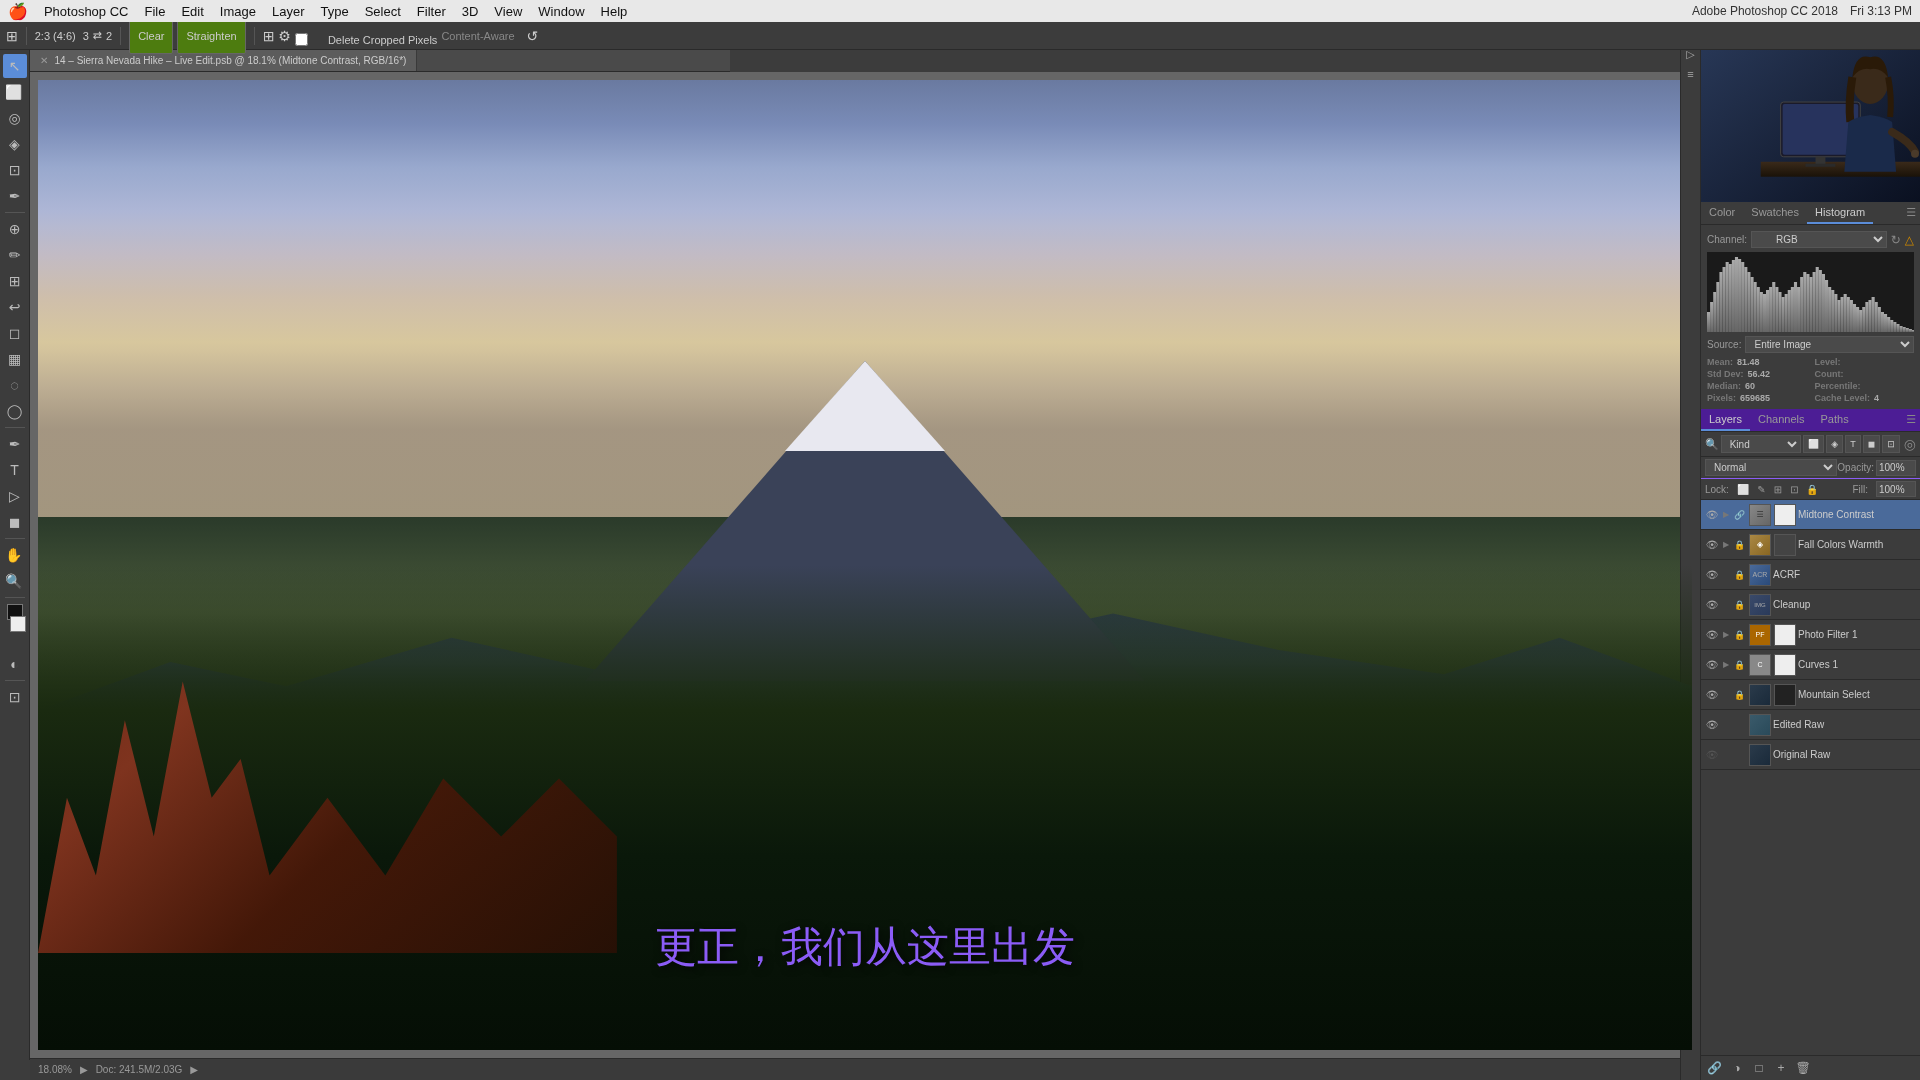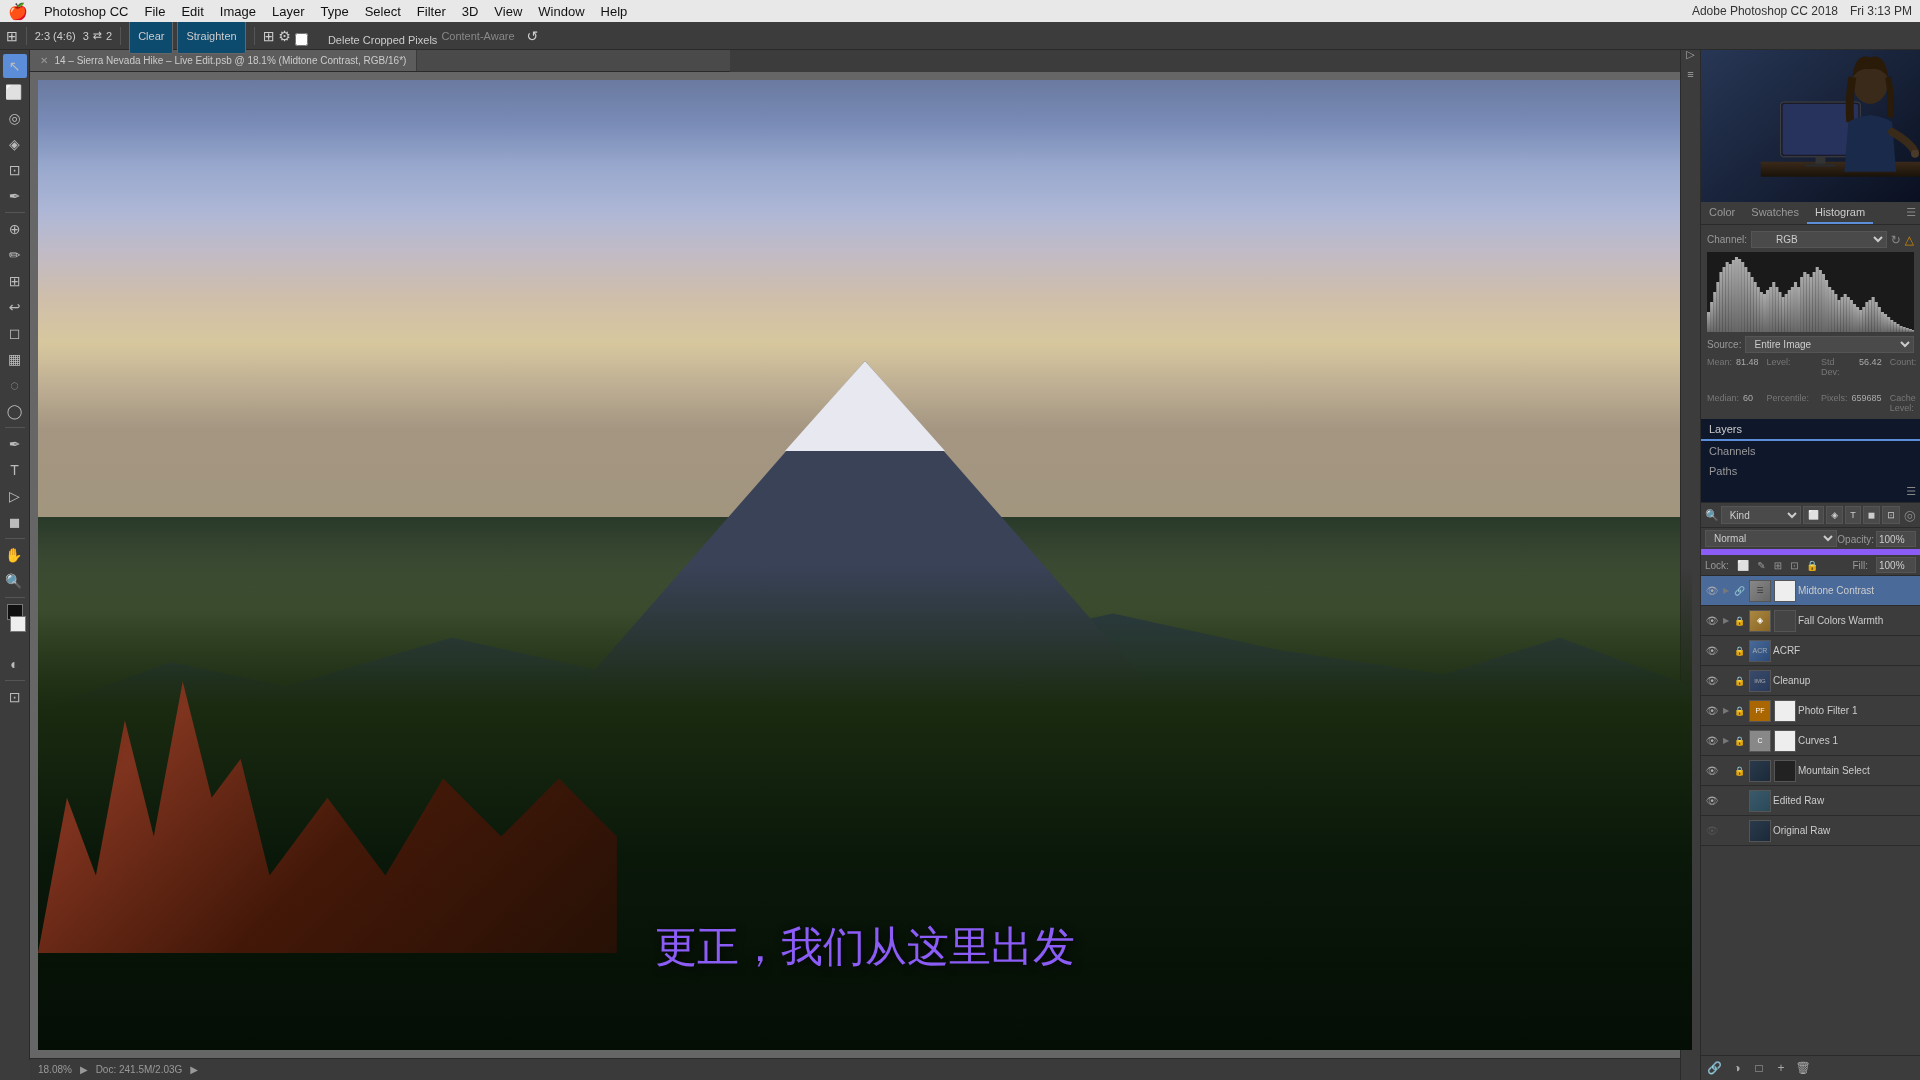--- a/index.html
+++ b/index.html
@@ -61,21 +61,21 @@
       align-items: center;
       gap: 4px;
     }
     #toolbar .separator {
       width: 1px;
       height: 18px;
       background: #555;
       margin: 0 4px;
     }
     #toolbar button {
-      background: #0c4a6e;
+      background: #4d7c0f;
       border: 1px solid #666;
       color: #ccc;
       height: 36px;
       padding: 0 8px;
       font-size: 11px;
       cursor: pointer;
       border-radius: 2px;
     }
     #toolbar .checkbox-label {
       display: flex;
@@ -386,25 +386,26 @@
     }
     #histogram-canvas {
       width: 100%;
       height: 80px;
       background: #1a1a1a;
       position: relative;
       overflow: hidden;
     }
     .hist-stats {
       display: grid;
-      grid-template-columns: 1fr 1fr 1fr 1fr;
-      gap: 16px 8px;
+      grid-template-columns: 1fr 1fr;
+      gap: 2px 8px;
       font-size: 9px;
       color: #999;
       margin-top: 4px;
+      font-weight: bold;
     }
     .hist-stat { display: flex; gap: 4px; }
     .hist-stat .label { color: #777; }
     .hist-stat .value { color: #aaa; }
 
     
     .source-row {
       display: flex;
       align-items: center;
       gap: 4px;
@@ -424,22 +425,21 @@
     
     #layers-section {
       flex: 1;
       display: flex;
       flex-direction: column;
       overflow: hidden;
     }
     #layers-tabs {
       display: flex;
       border-bottom: 1px solid #2a2a2a;
-      background: #0f172a;
-      flex-direction: column;
+      background: #4c1d95;
     }
     .layers-tab {
       padding: 4px 8px;
       font-size: 11px;
       color: #999;
       cursor: pointer;
     }
     .layers-tab.active { color: #ccc; border-bottom: 2px solid #5b8dd9; }
 
     
@@ -457,23 +457,23 @@
       height: 18px;
       padding: 0 4px;
       font-size: 10px;
       cursor: pointer;
       display: flex;
       align-items: center;
     }
 
     #layers-blend-row {
       display: flex;
-      align-items: flex-end;
+      align-items: center;
       padding: 2px 4px;
-      border-bottom: 6px solid #8b5cf6;
+      border-bottom: 1px solid #8b5cf6;
     }
     .blend-select {
       background: #4a4a4a;
       border: 1px solid #555;
       color: #ccc;
       font-size: 10px;
       padding: 1px 4px;
       flex: 1;
     }
     .opacity-row {

